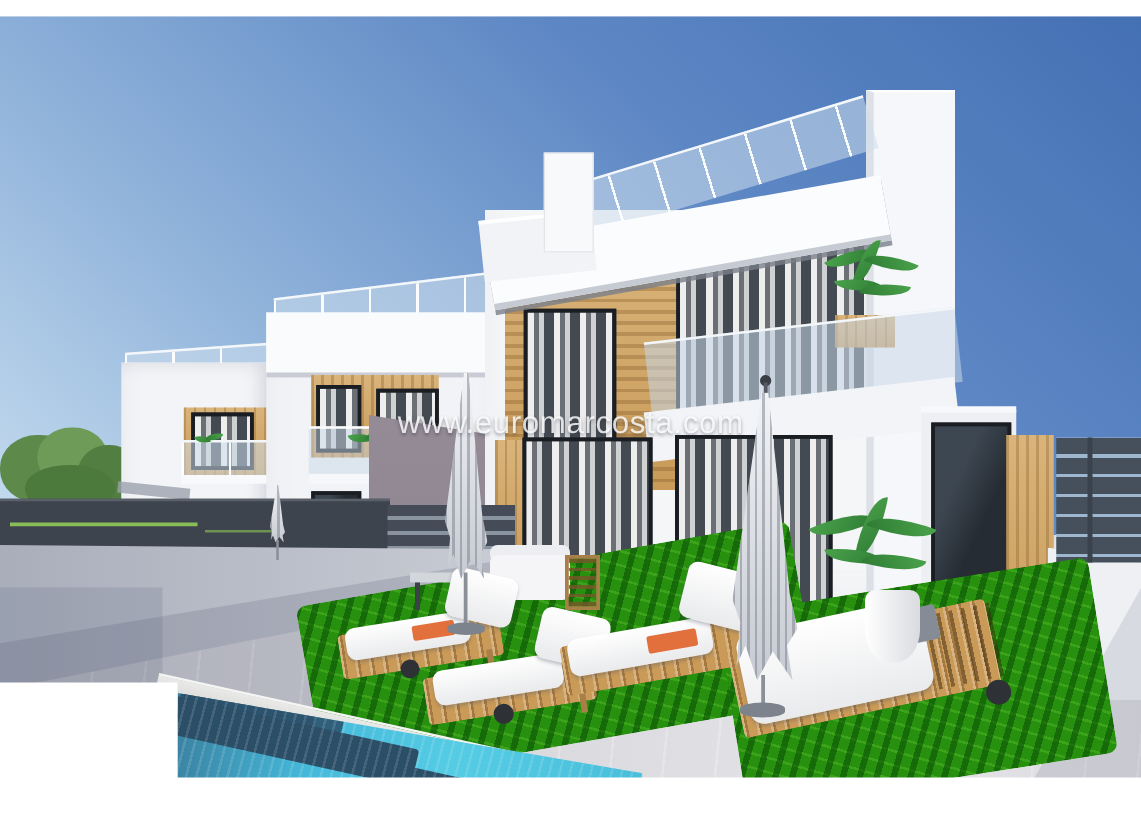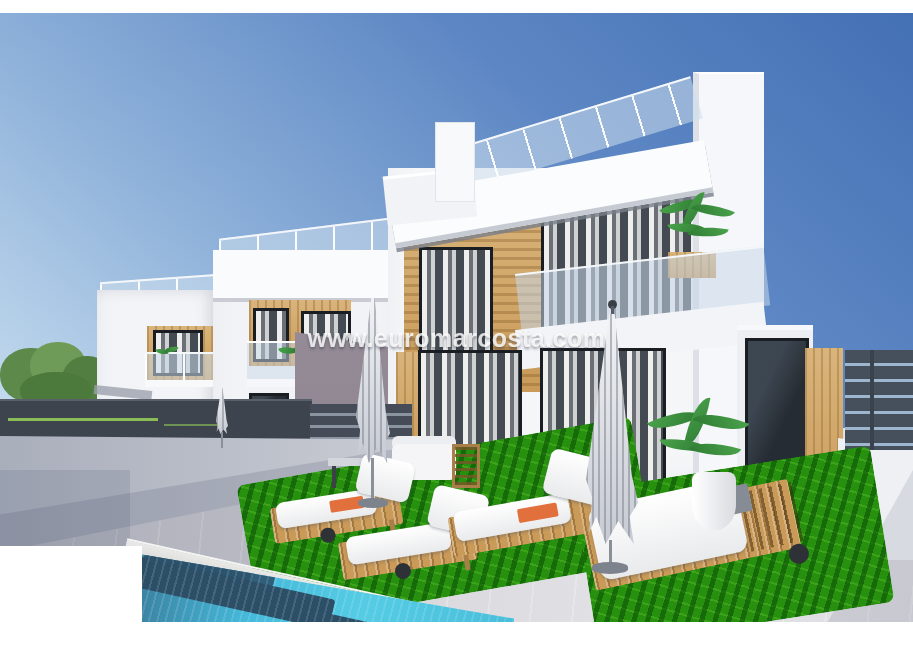--- a/index.html
+++ b/index.html
@@ -193,21 +193,21 @@
   .p2 .l4{left:16px;top:42px;width:46px;height:14px;transform:rotate(-4deg);}
   .p2 .l5{left:46px;top:46px;width:50px;height:15px;transform:rotate(16deg) scaleX(-1);}
   .p2pot{position:absolute;left:48px;top:76px;width:44px;height:58px;background:linear-gradient(90deg,#ffffff,#d9dbe0);border-radius:8px 8px 45% 45%;}
   .p3{left:279px;top:344px;width:36px;height:20px;}
   .p3 .l1{left:0;top:2px;width:18px;height:9px;transform:rotate(-16deg);}
   .p3 .l2{left:14px;top:0;width:20px;height:9px;transform:rotate(12deg) scaleX(-1);}
   .p4{left:156px;top:346px;width:22px;height:16px;}
   .p4 .l1{left:0;top:2px;width:12px;height:7px;transform:rotate(-14deg);}
   .p4 .l2{left:9px;top:0;width:13px;height:7px;transform:rotate(10deg) scaleX(-1);}
   
-  .wm{left:0;top:326px;width:913px;text-align:center;font-size:25px;font-weight:700;letter-spacing:.5px;line-height:1;
+  .wm{left:0;top:326px;width:913px;text-align:center;font-size:25px;font-weight:400;letter-spacing:.5px;line-height:1;
       color:rgba(255,255,255,.82);text-shadow:0 2px 3px rgba(40,45,60,.45);}
   .mask{background:#ffffff;}
   .mtop{left:0;top:0;width:913px;height:13px;}
   .mbot{left:0;top:622px;width:913px;height:50px;}
   .mcorner{left:0;top:546px;width:142px;height:126px;}
 </style>
 </head>
 <body>
 
 <div class="canvas">

